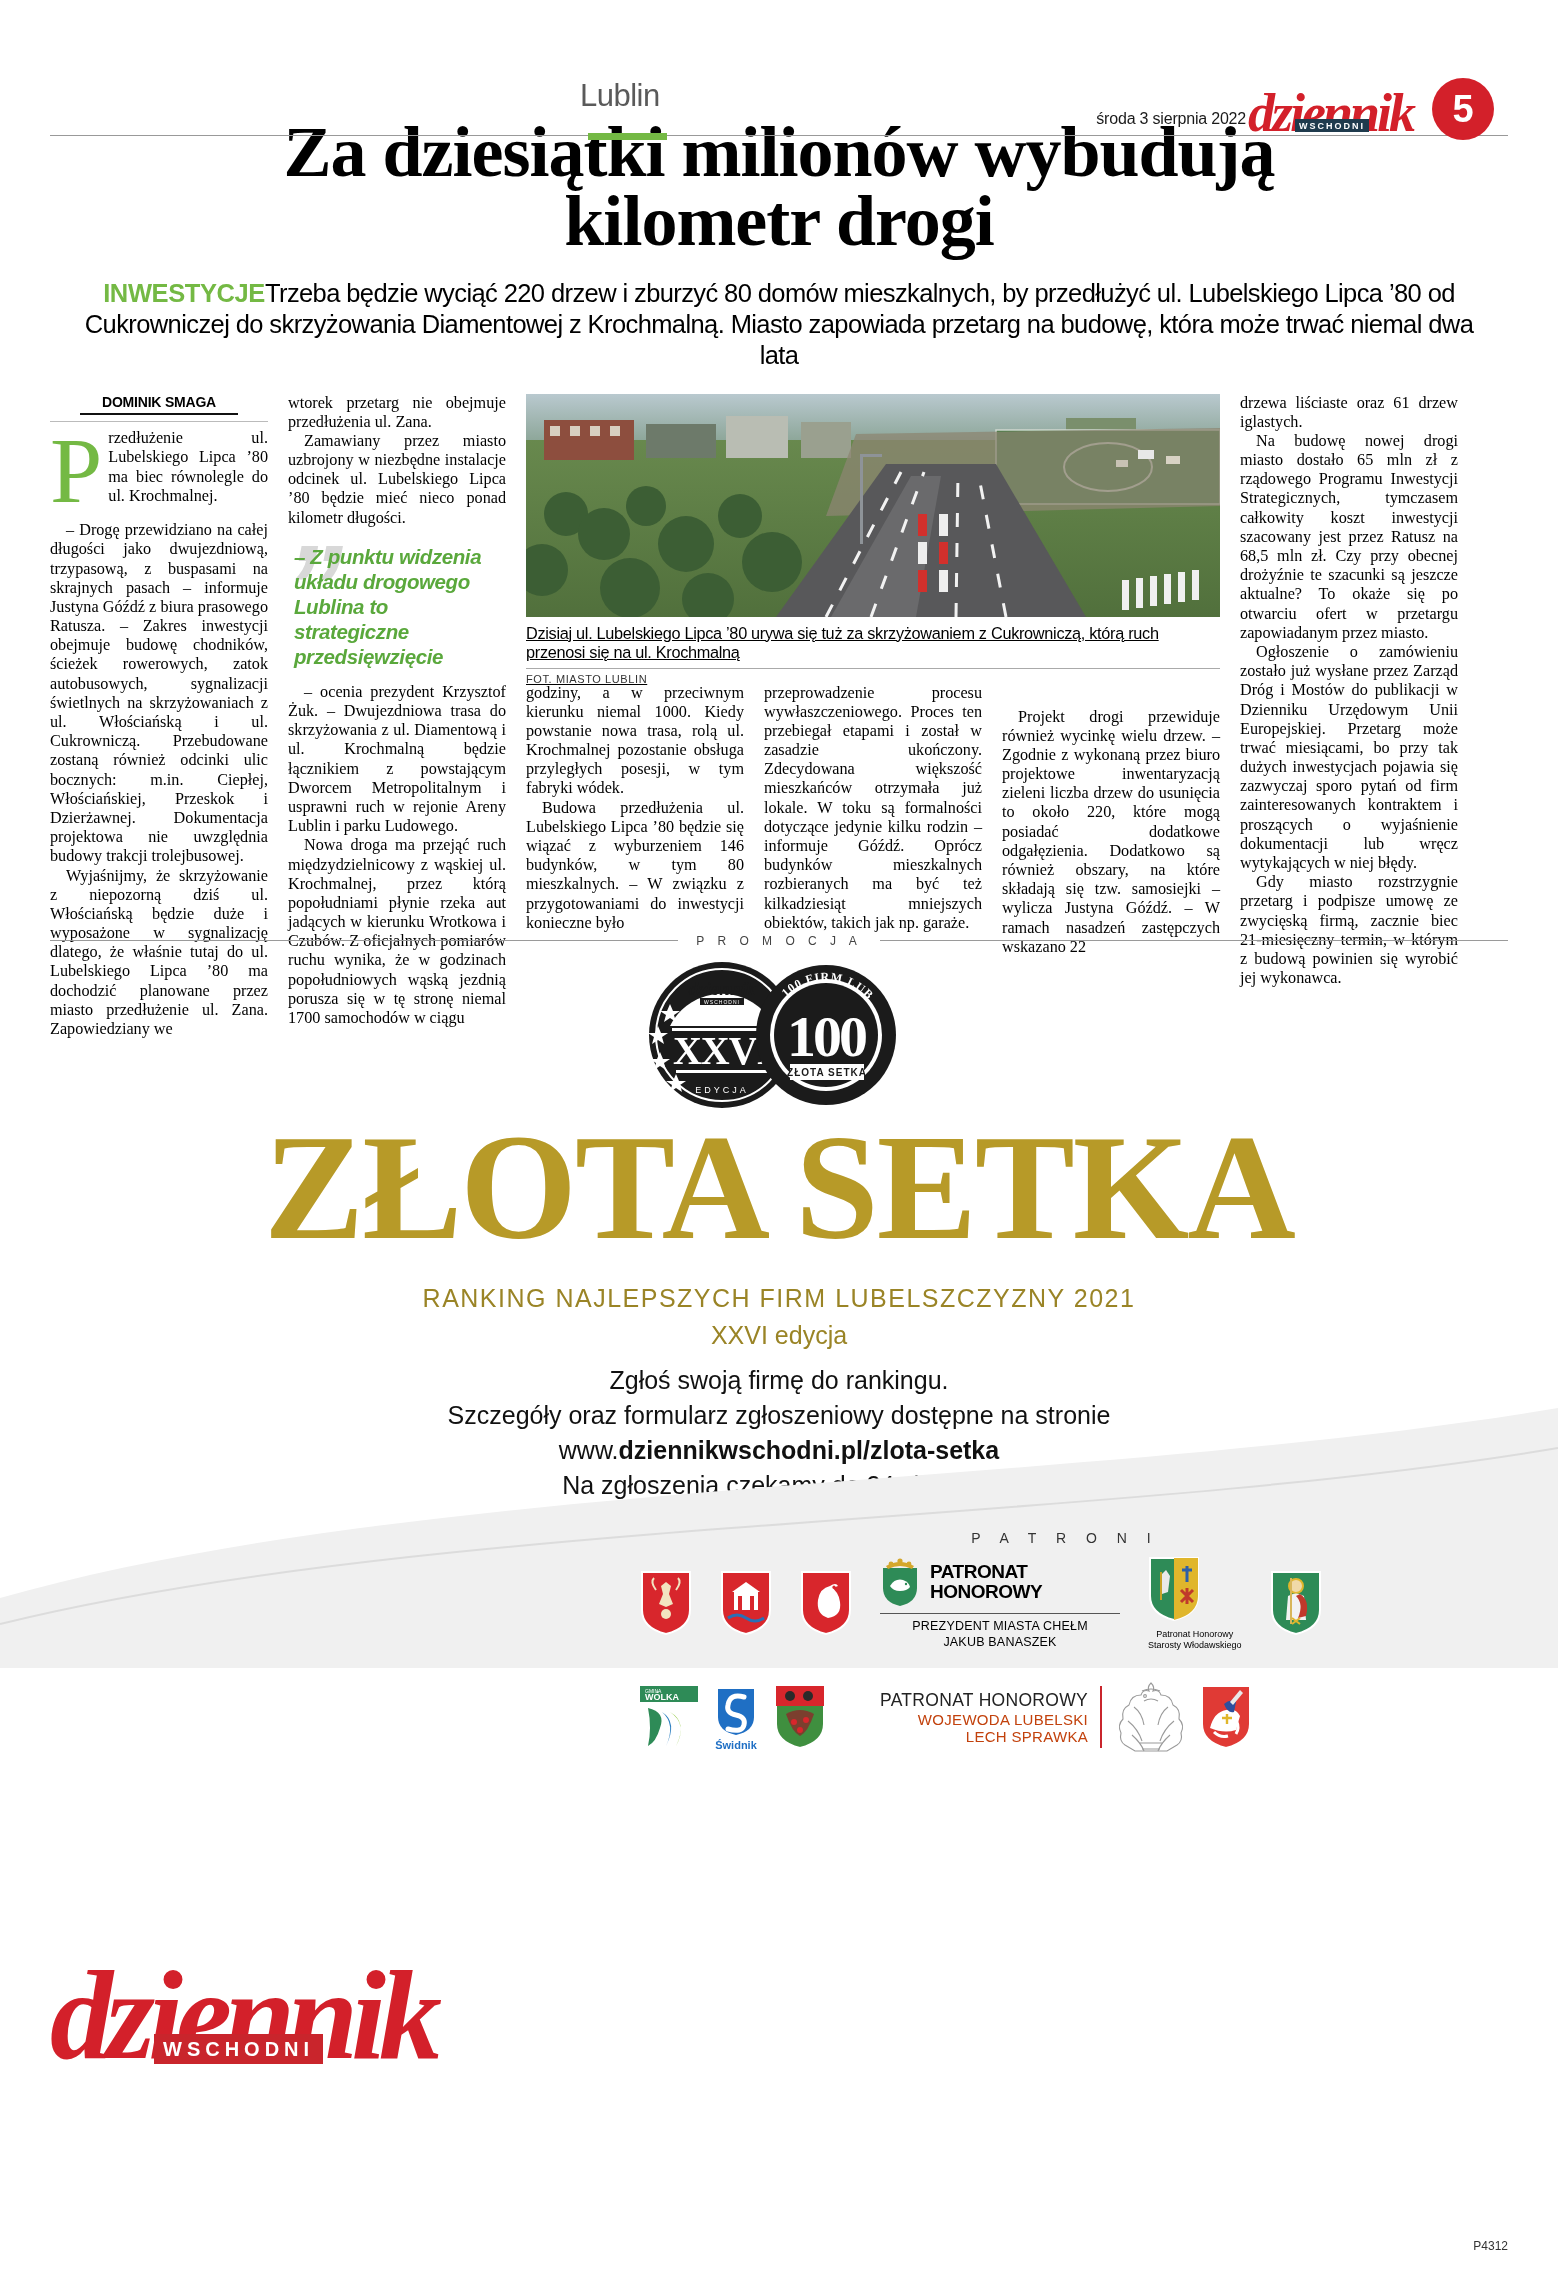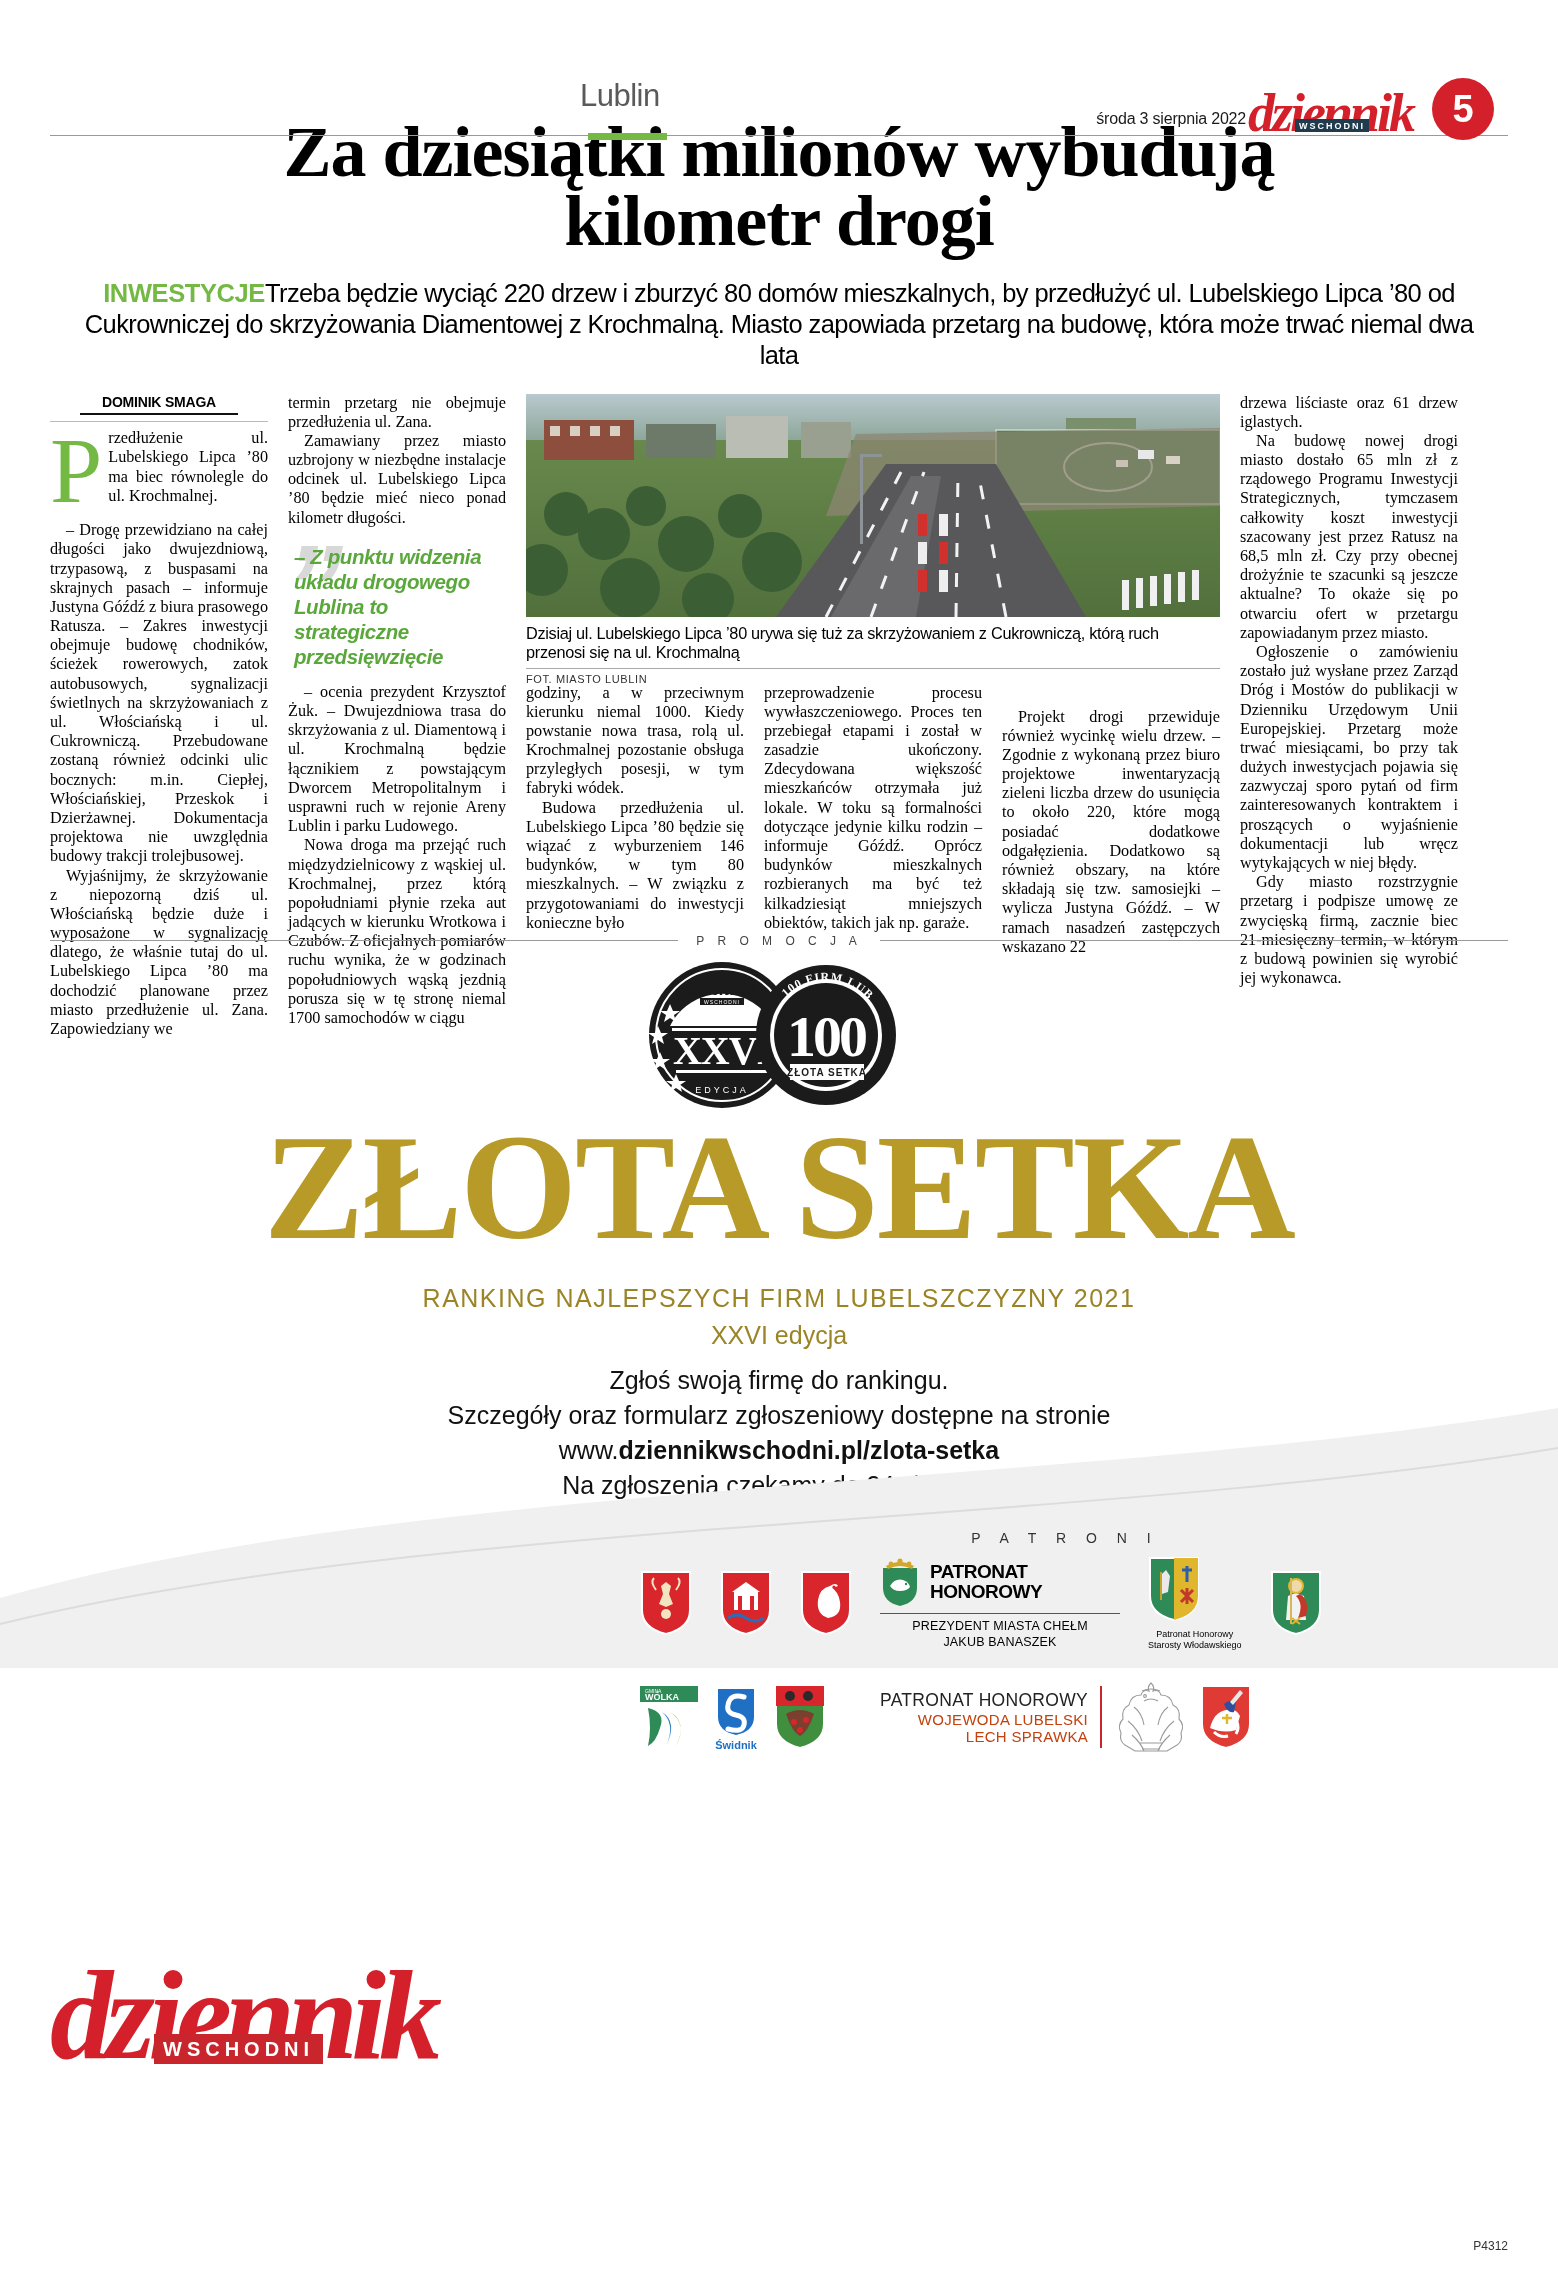--- a/index.html
+++ b/index.html
@@ -152,21 +152,21 @@
     font-family:"Liberation Sans", sans-serif;
     font-style:italic; font-weight:600;
     font-size:20.5px; line-height:1.22;
     color:#5aa83c;
     letter-spacing:-.4px;
     text-align:left;
     text-indent:0;
   }
 
   
-  .photo-block { position:absolute; left:476px; top:0; width:694px; }
+  .photo-block { position:absolute; left:476px; top:0; width:694px;text-decoration:underline; }
   .photo {
     width:694px; height:223px;
     position:relative; overflow:hidden;
     background:linear-gradient(#9bb7c6,#c5cfd3);
   }
   .photo svg { display:block; }
   .photo-caption {
     font-family:"Liberation Sans", sans-serif;
     font-size:16.3px; line-height:1.2;
     letter-spacing:-.3px;
@@ -427,21 +427,21 @@
 
     <div class="col" id="c1">
       <div class="byline">DOMINIK SMAGA</div>
       <div class="byline-rule"></div>
       <p class="noindent dropcap-para"><span class="dropcap">P</span><span>rzedłużenie ul. Lubelskiego Lipca ’80 ma biec równolegle do ul. Krochmalnej.</span></p>
       <p>– Drogę przewidziano na całej długości jako dwujezdniową, trzypasową, z buspasami na skrajnych pasach – informuje Justyna Góźdź z biura prasowego Ratusza. – Zakres inwestycji obejmuje budowę chodników, ścieżek rowerowych, zatok autobusowych, sygnalizacji świetlnych na skrzyżowaniach z ul. Włościańską i ul. Cukrowniczą. Przebudowane zostaną również odcinki ulic bocznych: m.in. Ciepłej, Włościańskiej, Przeskok i Dzierżawnej. Dokumentacja projektowa nie uwzględnia budowy trakcji trolejbusowej.</p>
       <p>Wyjaśnijmy, że skrzyżowanie z niepozorną dziś ul. Włościańską będzie duże i wyposażone w sygnalizację dlatego, że właśnie tutaj do ul. Lubelskiego Lipca ’80 ma dochodzić planowane przez miasto przedłużenie ul. Zana. Zapowiedziany we</p>
     </div>
 
     <div class="col" id="c2">
-      <p class="noindent">termin przetarg nie obejmuje przedłużenia ul. Zana.</p>
+      <p class="noindent">wtorek przetarg nie obejmuje przedłużenia ul. Zana.</p>
       <p>Zamawiany przez miasto uzbrojony w niezbędne instalacje odcinek ul. Lubelskiego Lipca ’80 będzie mieć nieco ponad kilometr długości.</p>
       <div class="pullquote">
         <span class="qmark">”</span>
         <div class="qtext">– Z punktu widzenia układu drogowego Lublina to strategiczne przedsięwzięcie</div>
       </div>
       <p>– ocenia prezydent Krzysztof Żuk. – Dwujezdniowa trasa do skrzyżowania z ul. Diamentową i ul. Krochmalną będzie łącznikiem z powstającym Dworcem Metropolitalnym i usprawni ruch w rejonie Areny Lublin i parku Ludowego.</p>
       <p>Nowa droga ma przejąć ruch międzydzielnicowy z wąskiej ul. Krochmalnej, przez którą popołudniami płynie rzeka aut jadących w kierunku Wrotkowa i Czubów. Z oficjalnych pomiarów ruchu wynika, że w godzinach popołudniowych wąską jezdnią porusza się w tę stronę niemal 1700 samochodów w ciągu</p>
     </div>
 
     <div class="col" id="c3">

